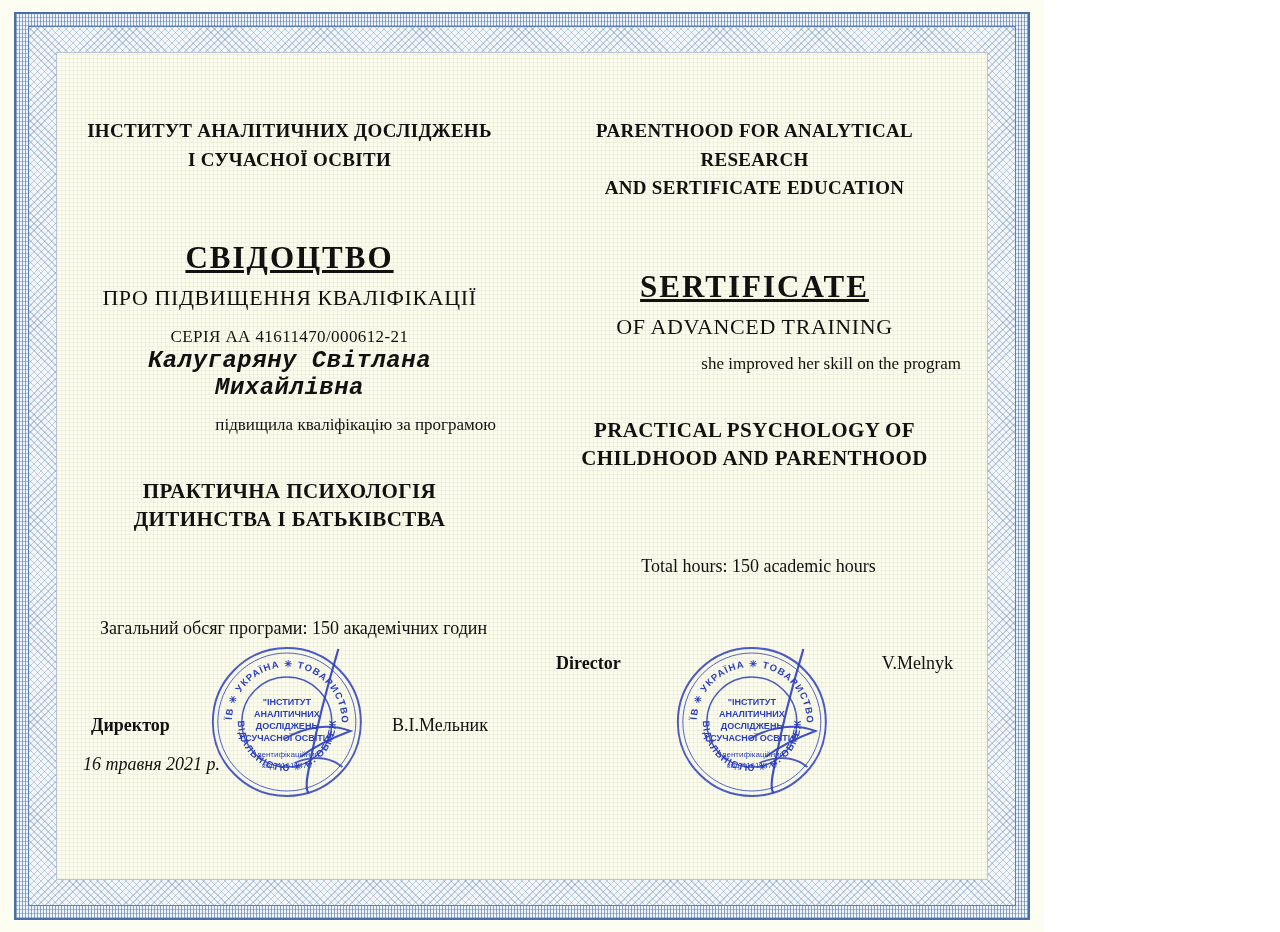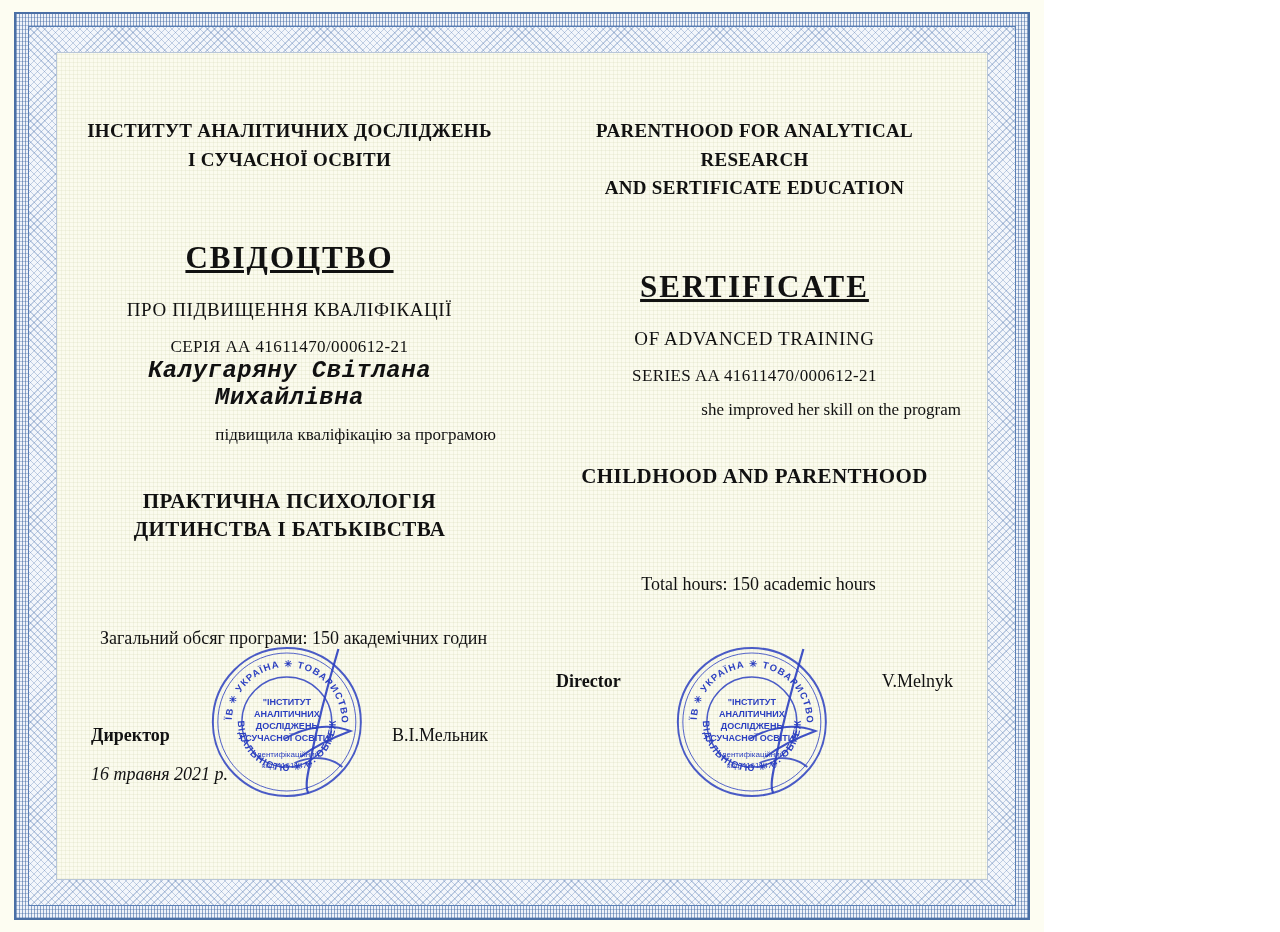--- a/index.html
+++ b/index.html
@@ -129,23 +129,23 @@
   .org-name .line2 { display: block; }
 
   .doc-title {
     font-weight: bold;
     font-size: 31px;
     letter-spacing: 2px;
     margin-top: 66px;
     text-decoration: underline;
   }
   .doc-subtitle {
-    font-size: 19px;
+    font-size: 22px;
     letter-spacing: 0.6px;
-    margin-top: 23px;
+    margin-top: 9px;
   }
   .series {
     font-size: 17px;
     letter-spacing: 0.4px;
     margin-top: 16px;
   }
   .recipient {
     font-family: Liberation Mono, monospace;
     font-style: italic;
     font-size: 24px;
@@ -182,21 +182,20 @@
     font-size: 18px;
   }
   .sig-role {
     font-weight: bold;
   }
   .sig-name {
     font-weight: normal;
   }
   .date-line {
     text-align: left;
-    padding-left: 8px;
     margin-top: 18px;
     font-style: italic;
     font-size: 18px;
   }
 
   
   .seal {
     position: absolute;
     width: 158px;
     height: 158px;
@@ -306,24 +305,24 @@
       </div>
 
       <div class="col">
         <div class="org-name">
           <span>PARENTHOOD FOR ANALYTICAL RESEARCH</span>
           <span class="line2">AND SERTIFICATE EDUCATION</span>
         </div>
 
         <div class="doc-title">SERTIFICATE</div>
         <div class="doc-subtitle">OF ADVANCED TRAINING</div>
-        <div class="series">SERIES  AA  41611470/000612-21</div>
         <div class="improved">she improved her skill on the program</div>
 
         <div class="program">
+          <span>PRACTICAL PSYCHOLOGY OF</span>
           <span class="line2">CHILDHOOD AND PARENTHOOD</span>
         </div>
 
         <div class="total-hours">Total hours: 150 academic hours</div>
 
         <div class="signature-row">
           <span class="sig-role">Director</span>
           <span class="sig-name">V.Melnyk</span>
         </div>
 

